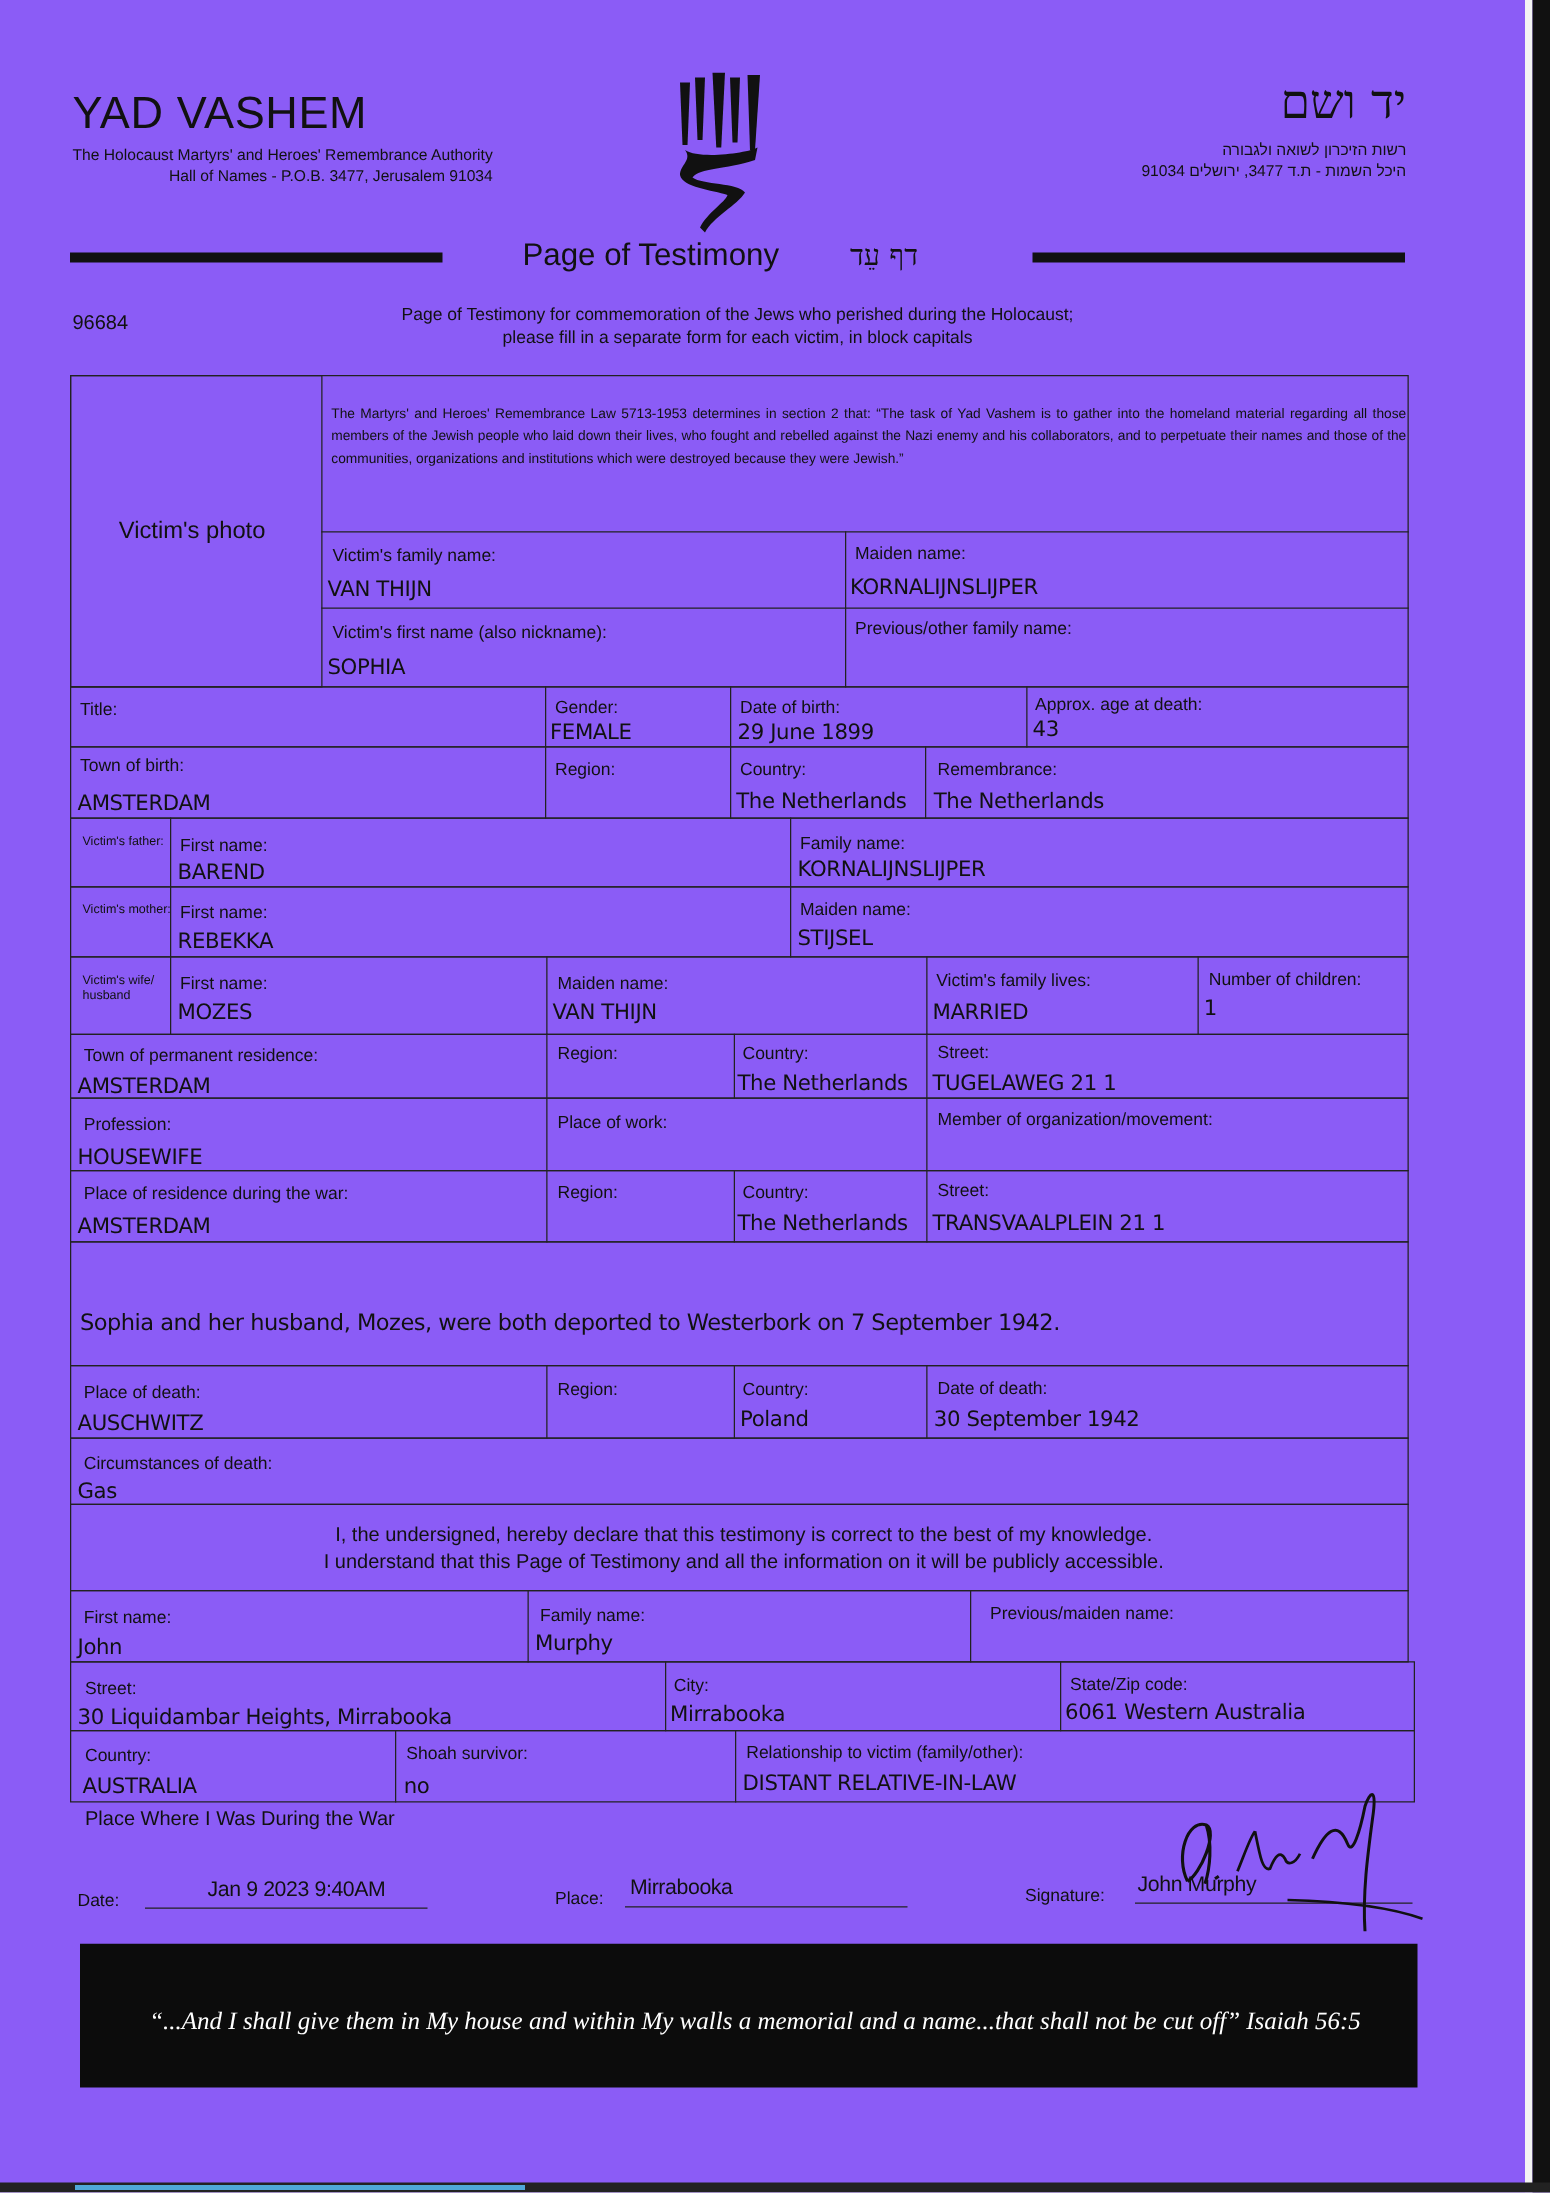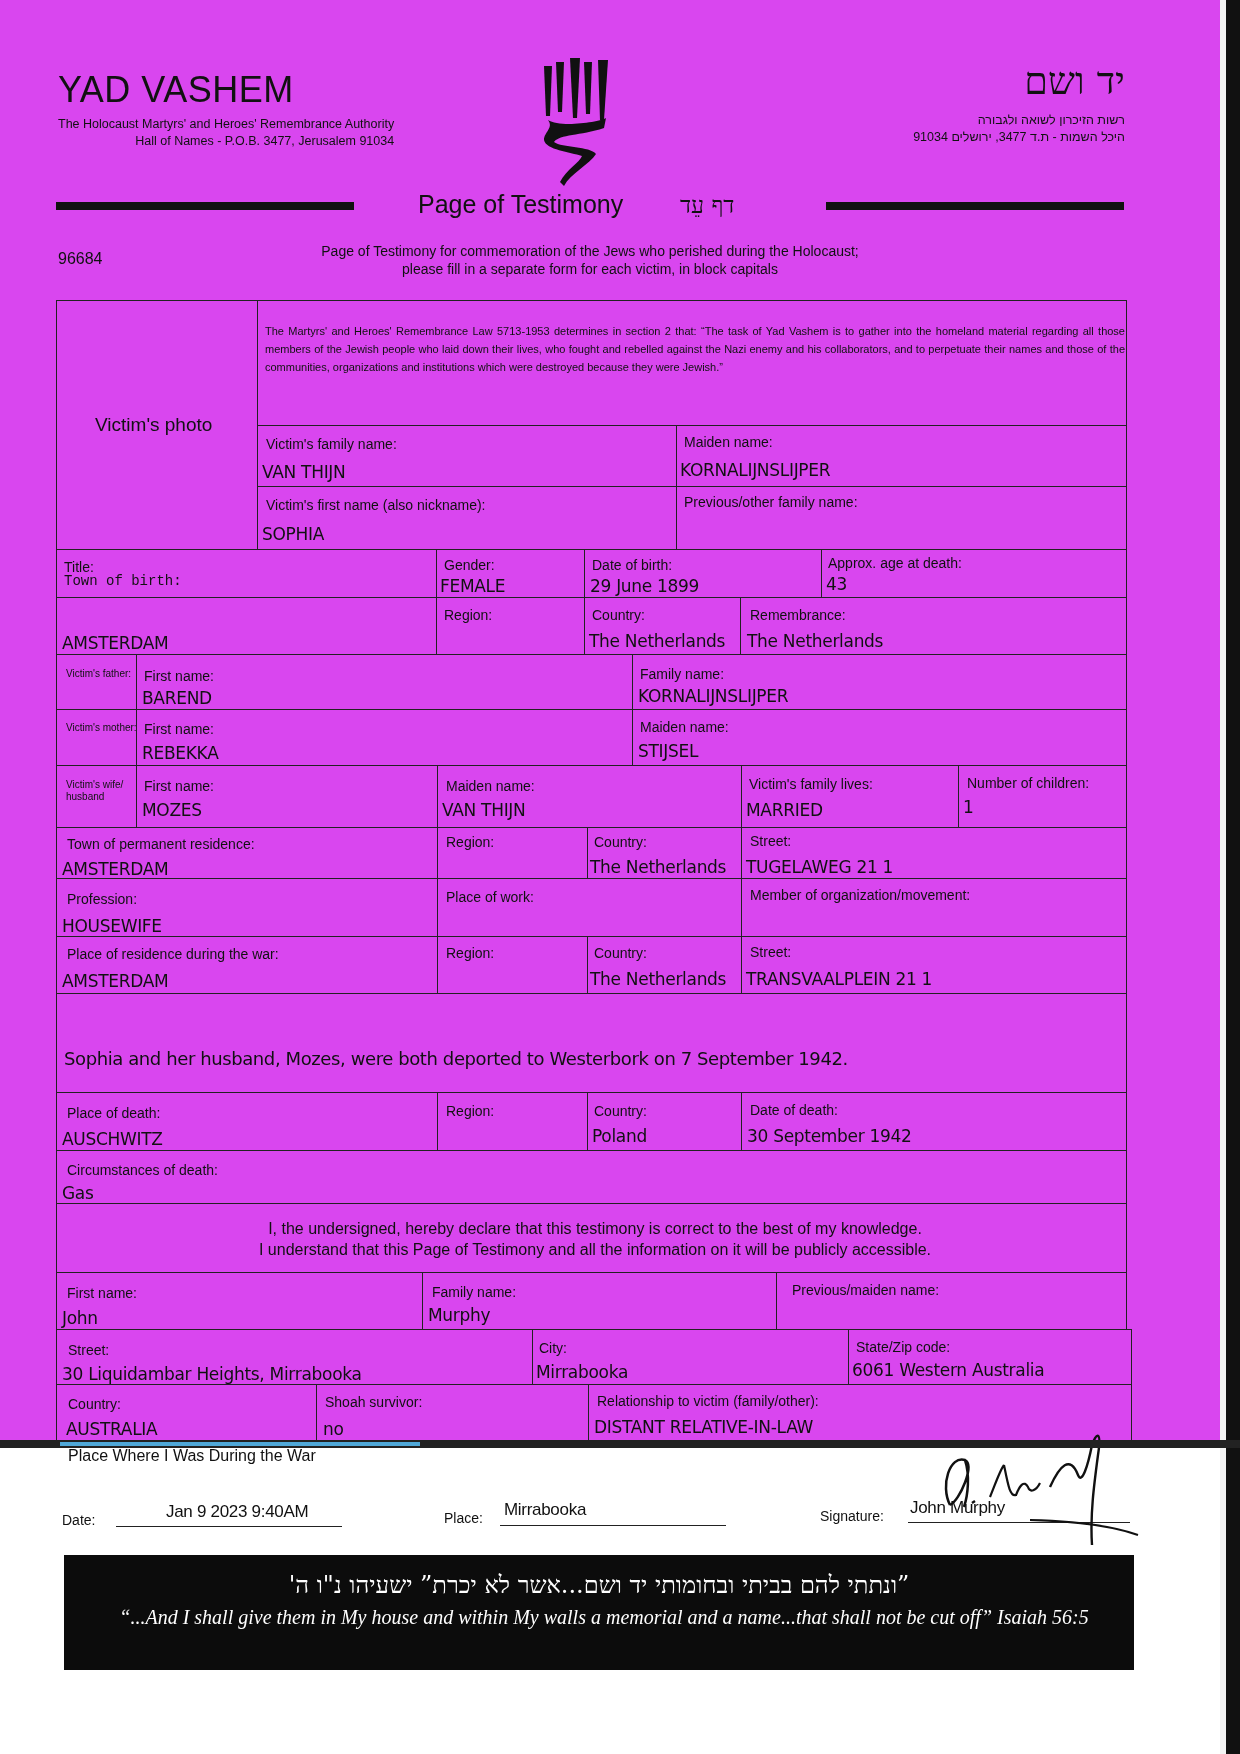--- a/index.html
+++ b/index.html
@@ -1,18 +1,18 @@
 <!DOCTYPE html>
 <html><head>
 <meta charset="utf-8">
 <style>
   * { box-sizing: border-box; margin: 0; padding: 0; }
   html, body { width: 1240px; height: 1754px; background: #ffffff; overflow: hidden; }
   body { font-family: "Liberation Sans", sans-serif; color: #111; position: relative; }
-  .page { position: absolute; left: 0; top: 0; width: 1240px; height: 1448px; background: #d946ef; }
+  .page { position: absolute; left: 0; top: 0; width: 1240px; height: 1754px; background: #8b5cf6; }
   .right-edge { position: absolute; right: 0; top: 0; width: 14px; height: 1754px; background: #111; }
   .right-edge-inner { position: absolute; right: 14px; top: 0; width: 6px; height: 1754px; background: #f4f4f4; }
   .bottom-edge { position: absolute; left: 0; bottom: 0; width: 1240px; height: 8px; background: #222; }
   .bottom-blue { position: absolute; left: 60px; bottom: 2px; width: 360px; height: 4px; background: #4fa8d8; }
 
   .hdr-left { position: absolute; left: 58px; top: 72px; }
   .hdr-left .title { font-size: 36px; letter-spacing: 0.5px; line-height: 1; }
   .hdr-left .sub { font-size: 12.5px; margin-top: 8px; line-height: 17px; text-align: right; }
   .hdr-right { position: absolute; right: 115px; top: 62px; text-align: right; direction: rtl; }
   .hdr-right .title { font-family: "DejaVu Serif", serif; font-size: 38px; line-height: 1; }
@@ -104,21 +104,21 @@
   <div class="val" style="left:440px;top:576px;">FEMALE</div>
   <div class="lbl" style="left:592px;top:557px;">Date of birth:</div>
   <div class="val" style="left:590px;top:576px;">29 June 1899</div>
   <div class="lbl" style="left:828px;top:555px;">Approx. age at death:</div>
   <div class="val" style="left:826px;top:574px;">43</div>
 
   <div class="box" style="left:56px;top:597px;width:1071px;height:58px;"></div>
   <div class="box" style="left:436px;top:597px;width:1px;height:58px;border:none;background:#222;"></div>
   <div class="box" style="left:584px;top:597px;width:1px;height:58px;border:none;background:#222;"></div>
   <div class="box" style="left:740px;top:597px;width:1px;height:58px;border:none;background:#222;"></div>
-  <div class="lbl" style="left:64px;top:573px;font-family:Liberation Mono, monospace;">Town of birth:</div>
+  <div class="lbl" style="left:64px;top:604px;">Town of birth:</div>
   <div class="val" style="left:62px;top:633px;">AMSTERDAM</div>
   <div class="lbl" style="left:444px;top:607px;">Region:</div>
   <div class="val" style="left:444px;top:630px;"></div>
   <div class="lbl" style="left:592px;top:607px;">Country:</div>
   <div class="val" style="left:589px;top:631px;">The Netherlands</div>
   <div class="lbl" style="left:750px;top:607px;">Remembrance:</div>
   <div class="val" style="left:747px;top:631px;">The Netherlands</div>
 
   <div class="box" style="left:56px;top:654px;width:1071px;height:56px;"></div>
   <div class="box" style="left:136px;top:654px;width:1px;height:174px;border:none;background:#222;"></div>
@@ -250,21 +250,20 @@
   <div class="val" style="left:910px;top:1498px;font-family:'Liberation Sans',sans-serif;text-align:right;">John Murphy</div>
   <div class="uline" style="left:908px;top:1522px;width:222px;"></div>
   <svg class="sig" viewBox="0 0 220 130">
     <path d="M30,80 C20,60 30,30 45,35 C55,40 40,75 30,80 M45,35 C50,50 48,70 44,82 M52,78 L55,76" fill="none" stroke="#111" stroke-width="2.5"></path>
     <path d="M70,72 C75,60 80,45 84,40 M84,40 C88,60 90,72 96,70 C100,60 104,55 108,62 C110,68 116,66 120,58" fill="none" stroke="#111" stroke-width="2.2"></path>
     <path d="M130,62 C140,40 150,30 158,50 C162,60 168,40 172,20 C176,8 182,4 178,30 C174,60 170,90 172,120" fill="none" stroke="#111" stroke-width="2.4"></path>
     <path d="M110,95 C150,96 190,100 218,110" fill="none" stroke="#111" stroke-width="2"></path>
   </svg>
 
   <div class="banner">
-    <div class="he">”ונתתי להם בביתי ובחומותי יד ושם...אשר לא יכרת” ישעיהו נ"ו ה'</div>
     <div class="en">“...And I shall give them in My house and within My walls a memorial and a name...that shall not be cut off” Isaiah 56:5</div>
   </div>
 
   <div class="right-edge-inner"></div>
   <div class="right-edge"></div>
   <div class="bottom-edge"></div>
   <div class="bottom-blue"></div>
 </div>
 
 </body></html>

